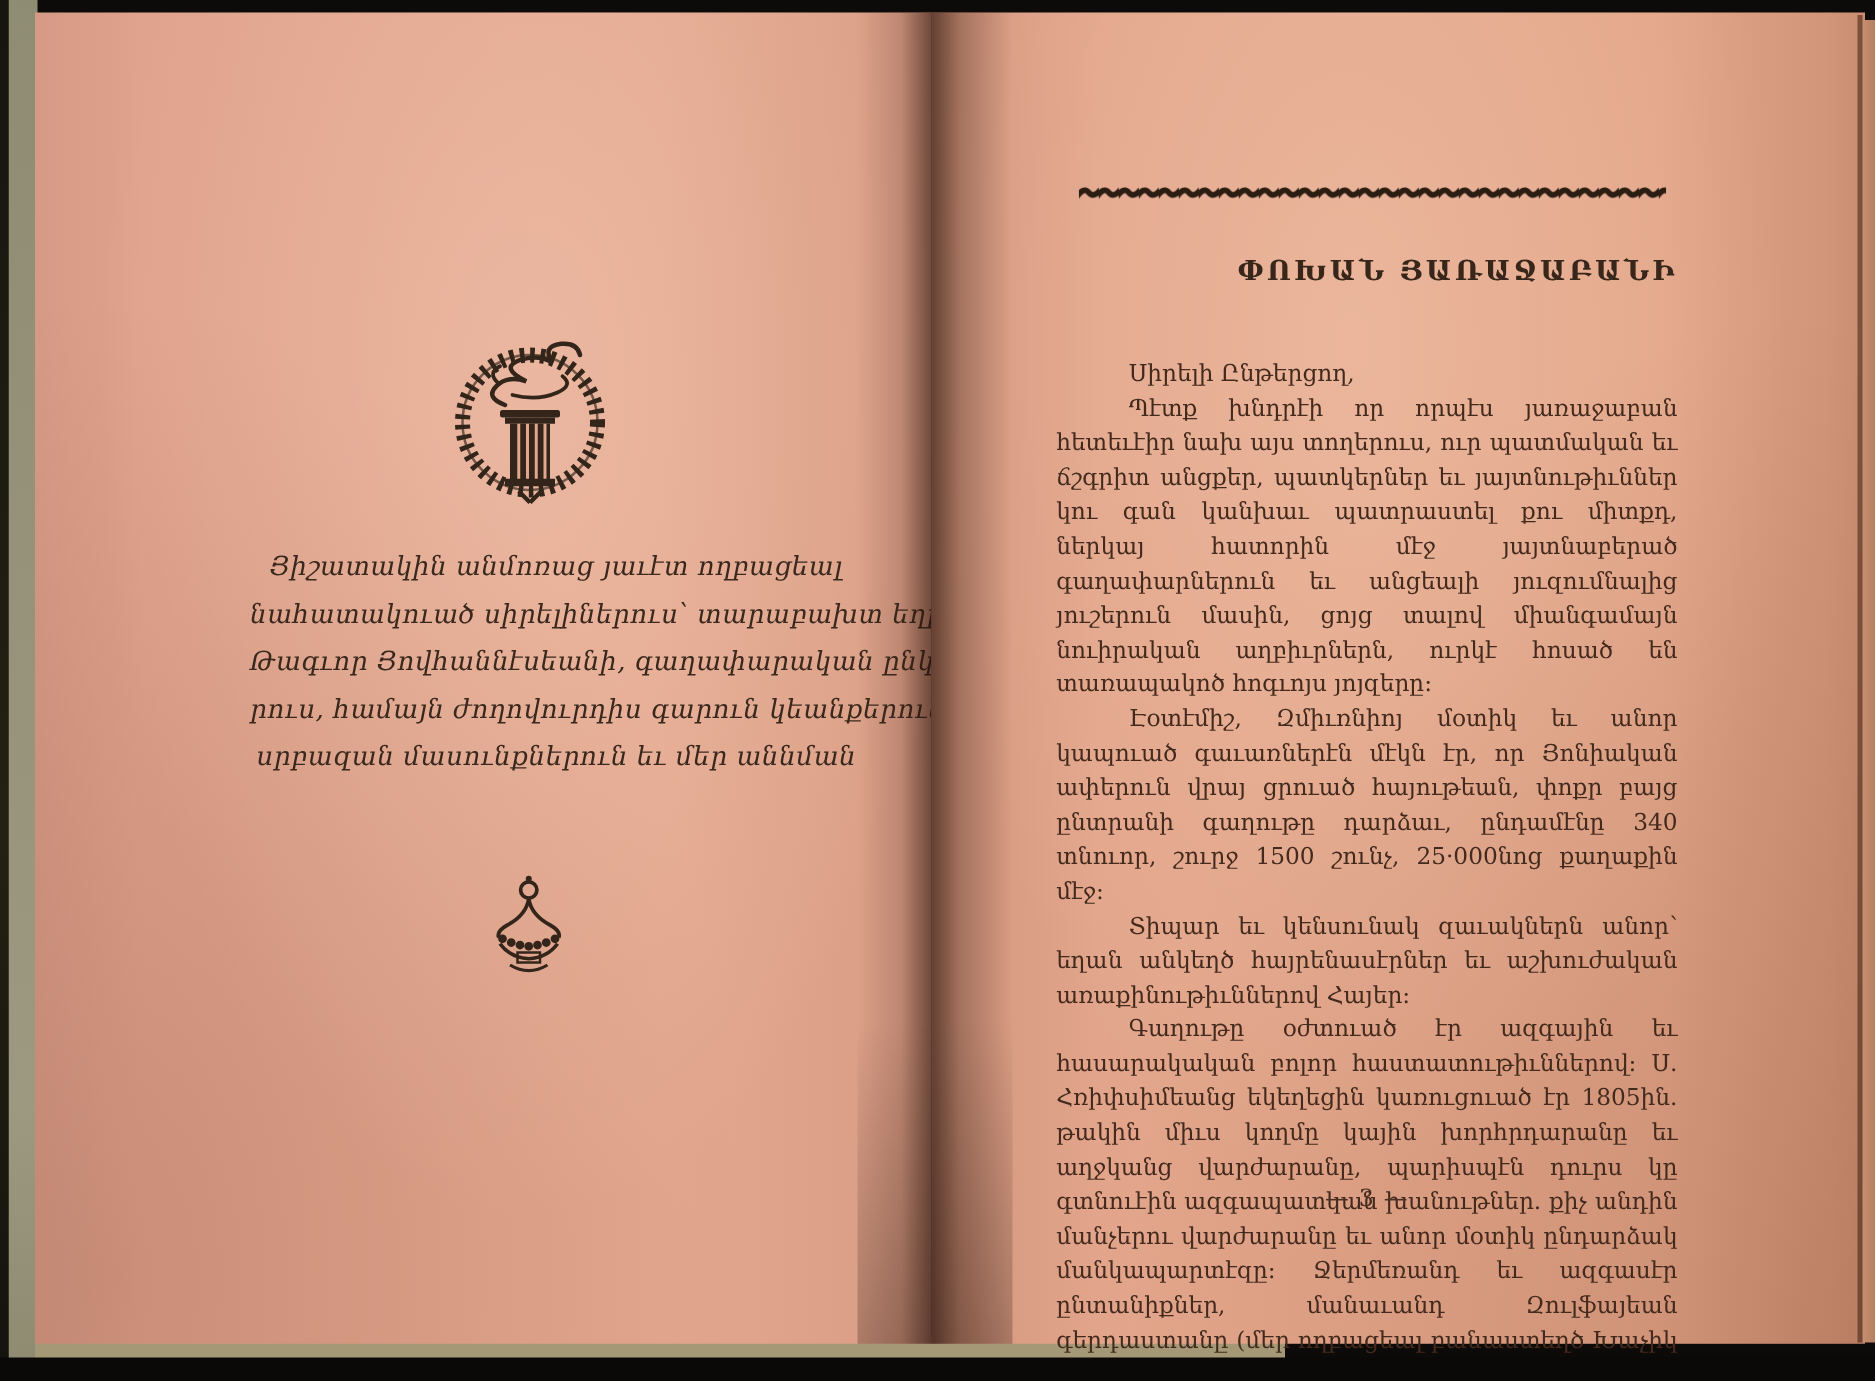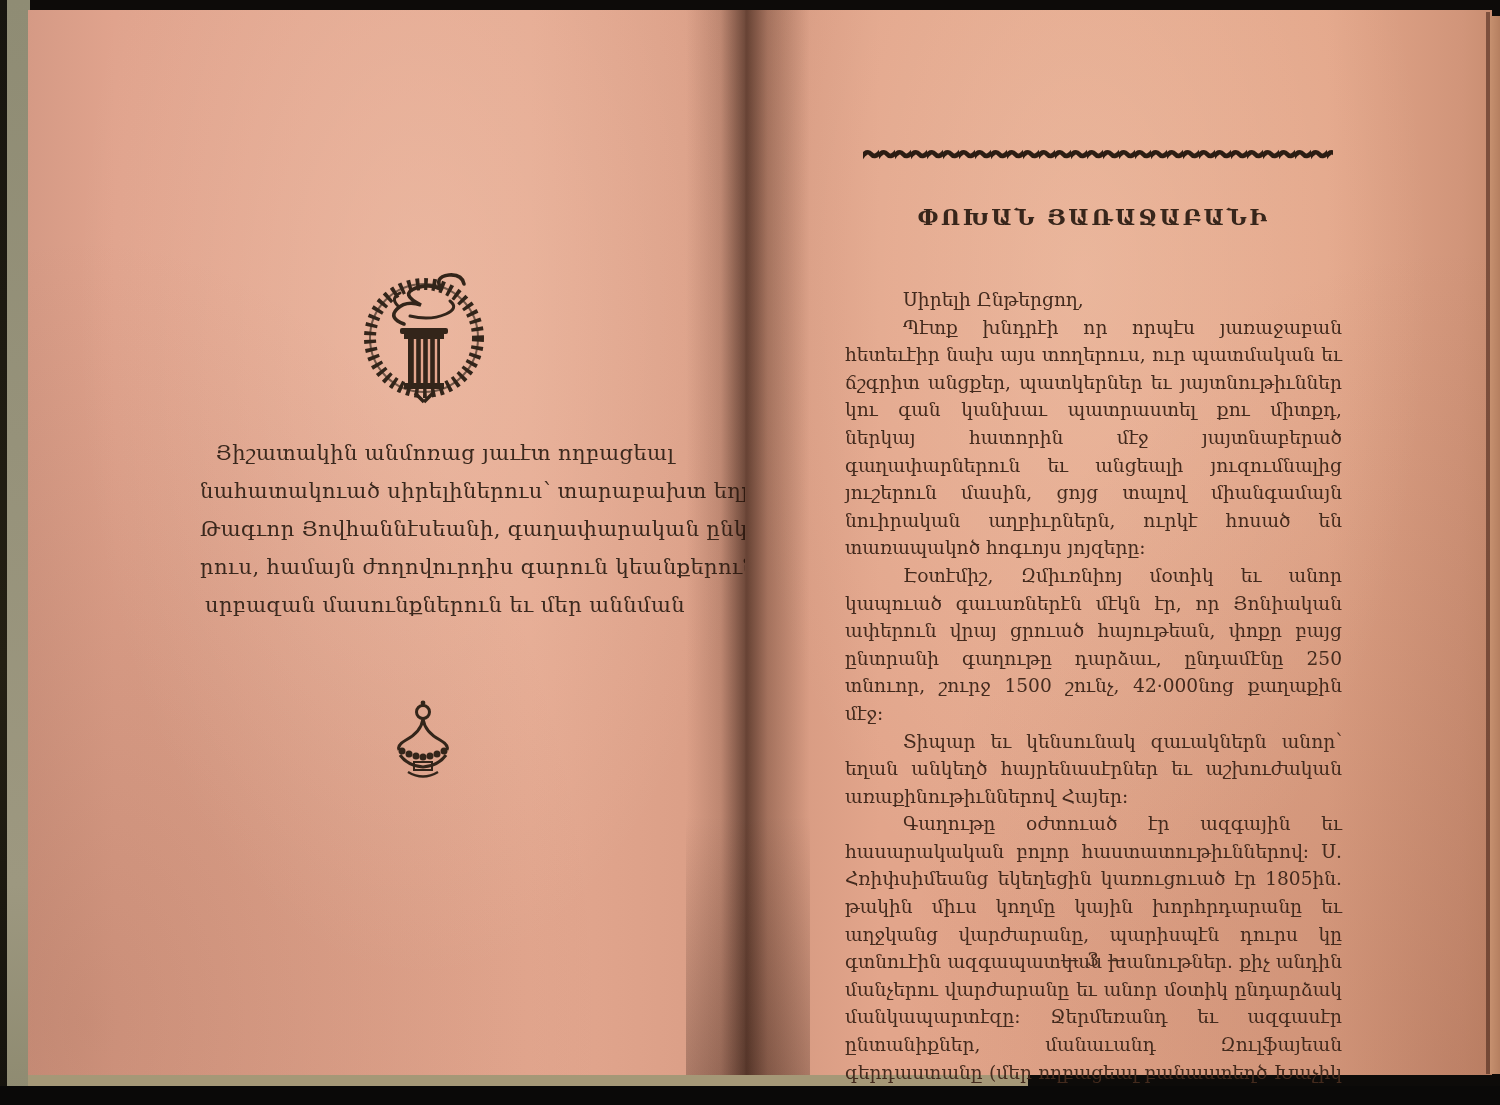--- a/index.html
+++ b/index.html
@@ -73,31 +73,31 @@
   .emblem{
     position:absolute;left:330px;top:252px;width:132px;height:146px;
   }
   .dedication{
     position:absolute;left:172px;top:424px;width:490px;
     text-align:center;
     color:#3a281d;
     font-size:21px;line-height:38px;
     letter-spacing:0.4px;
   }
-  .dedication div{white-space:nowrap;}
+  .dedication div{white-space:nowrap;font-style:italic;}
   .tailpiece{
     position:absolute;left:362px;top:688px;width:66px;height:92px;
   }
   
   .rule-wrap{
     position:absolute;left:118px;top:136px;width:470px;height:13px;
   }
   .chapter-title{
     position:absolute;left:100px;top:194px;width:497px;
-    text-align:center;
+    text-align:right;
     font-weight:bold;
     font-size:22px;letter-spacing:2.5px;
     color:#38261b;
   }
   .body-block{
     position:absolute;left:100px;top:276px;width:497px;
     color:#432a1d;
     font-size:18.6px;line-height:27.6px;
     text-align:justify;
   }
@@ -185,21 +185,21 @@
         </defs>
         <rect width="470" height="13" fill="url(#braid)"></rect>
       </svg>
     </div>
 
     <div class="chapter-title">ՓՈԽԱՆ ՅԱՌԱՋԱԲԱՆԻ</div>
 
     <div class="body-block">
       <p class="salutation">Սիրելի Ընթերցող,</p>
       <p>Պէտք խնդրէի որ որպէս յառաջաբան հետեւէիր նախ այս տողերուս, ուր պատմական եւ ճշգրիտ անցքեր, պատկերներ եւ յայտնութիւններ կու գան կանխաւ պատրաստել քու միտքդ, ներկայ հատորին մէջ յայտնաբերած գաղափարներուն եւ անցեալի յուզումնալից յուշերուն մասին, ցոյց տալով միանգամայն նուիրական աղբիւրներն, ուրկէ հոսած են տառապակոծ հոգւոյս յոյզերը:</p>
-      <p>Էօտէմիշ, Զմիւռնիոյ մօտիկ եւ անոր կապուած գաւառներէն մէկն էր, որ Յոնիական ափերուն վրայ ցրուած հայութեան, փոքր բայց ընտրանի գաղութը դարձաւ, ընդամէնը 250 տնուոր, շուրջ 1500 շունչ, 42·000նոց քաղաքին մէջ:</p>
+      <p>Էօտէմիշ, Զմիւռնիոյ մօտիկ եւ անոր կապուած գաւառներէն մէկն էր, որ Յոնիական ափերուն վրայ ցրուած հայութեան, փոքր բայց ընտրանի գաղութը դարձաւ, ընդամէնը 340 տնուոր, շուրջ 1500 շունչ, 25·000նոց քաղաքին մէջ:</p>
       <p>Տիպար եւ կենսունակ զաւակներն անոր՝ եղան անկեղծ հայրենասէրներ եւ աշխուժական առաքինութիւններով Հայեր:</p>
       <p>Գաղութը օժտուած էր ազգային եւ հասարակական բոլոր հաստատութիւններով: Ս. Հռիփսիմեանց եկեղեցին կառուցուած էր 1805ին. թակին միւս կողմը կային խորհրդարանը եւ աղջկանց վարժարանը, պարիսպէն դուրս կը գտնուէին ազգապատկան խանութներ. քիչ անդին մանչերու վարժարանը եւ անոր մօտիկ ընդարձակ մանկապարտէզը: Ջերմեռանդ եւ ազգասէր ընտանիքներ, մանաւանդ Զուլֆայեան գերդաստանը (մեր ողբացեալ բանաստեղծ Խաչիկ Զուլֆայեանի նախնիքը) եկեղեցին ու դպրոցները օժտած էին հասութաբեր կալուածներով:</p>
     </div>
 
     <div class="pagenum">— 3 —</div>
   </div>
 
   <div class="gutter"></div>
   <div class="right-edge-sliver"></div>
   <div class="right-edge-line"></div>

